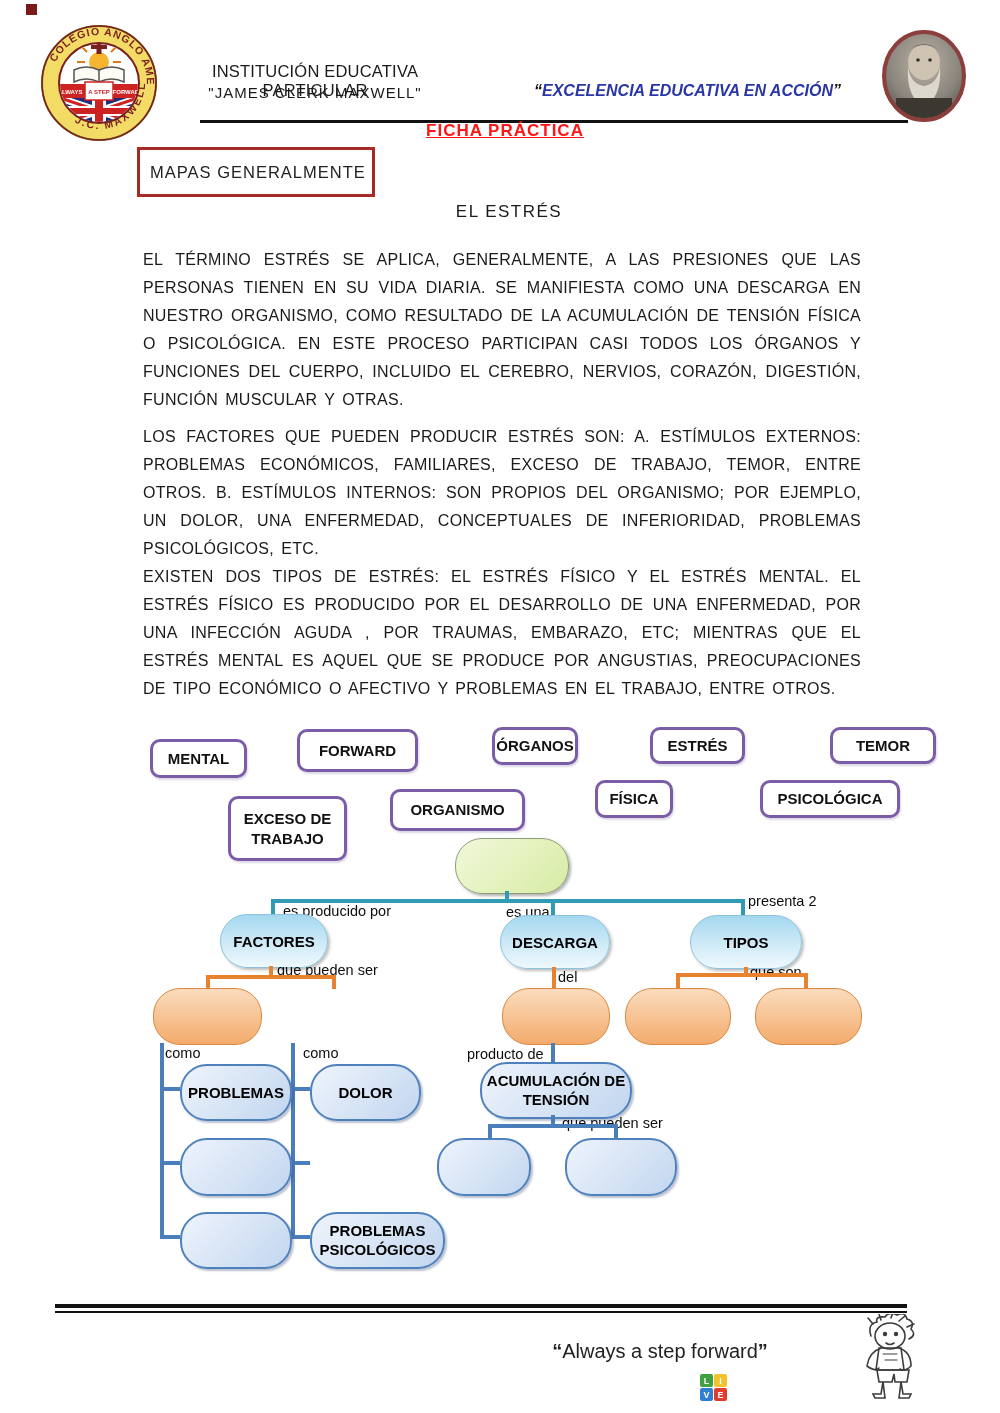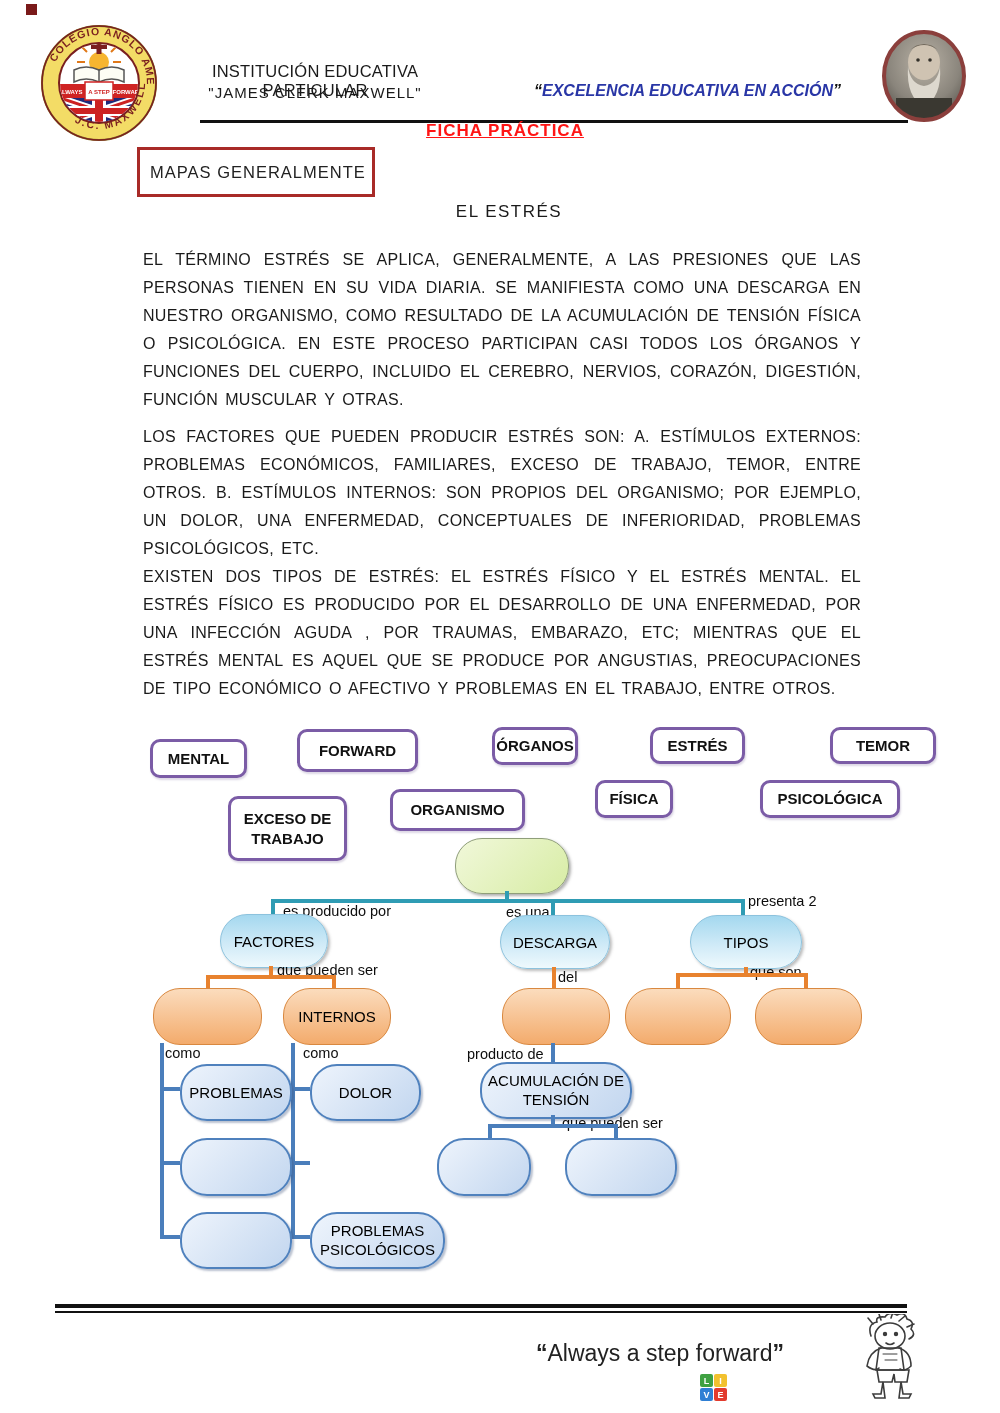--- a/index.html
+++ b/index.html
@@ -30,39 +30,39 @@
   .p1{top:246px;} .p2{top:423px;} .p3{top:563px;}
 
   
   .chip{position:absolute;background:#fff;border:3px solid #7b5ca6;border-radius:10px;
         display:flex;align-items:center;justify-content:center;text-align:center;
         font-size:15px;font-weight:bold;color:#111;box-shadow:1px 2px 2px rgba(120,100,150,.25);
         line-height:1.3;}
 
   
   .node{position:absolute;display:flex;align-items:center;justify-content:center;text-align:center;
-        font-size:15px;font-weight:normal;color:#000;border-radius:27px;}
+        font-size:15px;font-weight:bold;color:#000;border-radius:27px;}
   .green{background:linear-gradient(135deg,#f1f8da 0%,#d7eca4 100%);border:1px solid #8f9e7a;
          box-shadow:2px 2px 3px rgba(80,80,80,.45);}
   .cyan{background:linear-gradient(180deg,#a4d8ef 0%,#cfeaf7 55%,#eef9fd 100%);
         border:1px solid #8cc2dd;box-shadow:2px 2px 3px rgba(90,90,90,.4);}
   .orange{background:linear-gradient(180deg,#fbdcbd 0%,#f3ab6c 100%);border:1px solid #d9883f;}
   .blue{background:linear-gradient(135deg,#eef4fc 0%,#c2d6ef 100%);border:2px solid #4f81bd;
         box-shadow:2px 2px 2px rgba(60,80,120,.35);}
 
   
   .teal{background:#2f9cb4;}
   .oline{background:#e8822e;}
   .bline{background:#4a7ebb;}
   .edge{position:absolute;font-size:14.5px;color:#0d0d0d;white-space:nowrap;}
 
   
   .foot-rule{position:absolute;left:55px;top:1304px;width:852px;height:3px;
              border-top:4px solid #111;border-bottom:2px solid #111;}
-  .slogan{position:absolute;left:450px;top:1340px;width:420px;text-align:center;font-size:23px;color:#222;}
+  .slogan{position:absolute;left:450px;top:1340px;width:420px;text-align:center;font-size:20px;color:#222;}
   .slogan .q{font-weight:bold;}
   .brand{position:absolute;left:728px;top:1369px;font-size:28px;font-weight:bold;color:#16356b;letter-spacing:-.5px;}
   .lw-squares{position:absolute;left:700px;top:1374px;width:27px;height:27px;display:grid;
               grid-template-columns:13px 13px;grid-template-rows:13px 13px;gap:1px;}
   .lw-squares span{display:flex;align-items:center;justify-content:center;color:#fff;
                    font-size:9px;font-weight:bold;border-radius:2px;}
   .sq-l{background:#3fa142;} .sq-i{background:#f2c12e;} .sq-v{background:#2f7fd4;} .sq-e{background:#e23b2e;}
 </style>
 </head>
 <body>
@@ -184,21 +184,20 @@
   <div class="abs oline" style="left:206px;top:975px;width:130px;height:4px"></div>
   <div class="abs oline" style="left:206px;top:979px;width:4px;height:10px"></div>
   <div class="abs oline" style="left:332px;top:979px;width:4px;height:10px"></div>
   <div class="abs oline" style="left:552px;top:967px;width:4px;height:22px"></div>
   <div class="abs oline" style="left:744px;top:967px;width:4px;height:10px"></div>
   <div class="abs oline" style="left:676px;top:973px;width:132px;height:4px"></div>
   <div class="abs oline" style="left:676px;top:977px;width:4px;height:12px"></div>
   <div class="abs oline" style="left:804px;top:977px;width:4px;height:12px"></div>
 
   <div class="node orange" style="left:153px;top:988px;width:107px;height:55px"></div>
-  <div class="node orange" style="left:283px;top:988px;width:106px;height:55px">INTERNOS</div>
   <div class="node orange" style="left:502px;top:988px;width:106px;height:55px"></div>
   <div class="node orange" style="left:625px;top:988px;width:104px;height:55px"></div>
   <div class="node orange" style="left:755px;top:988px;width:105px;height:55px"></div>
 
   <div class="edge" style="left:165px;top:1045px">como</div>
   <div class="edge" style="left:303px;top:1045px">como</div>
   <div class="edge" style="left:467px;top:1046px">producto de</div>
 
   <div class="abs bline" style="left:160px;top:1043px;width:4px;height:196px"></div>
   <div class="abs bline" style="left:160px;top:1087px;width:20px;height:4px"></div>

